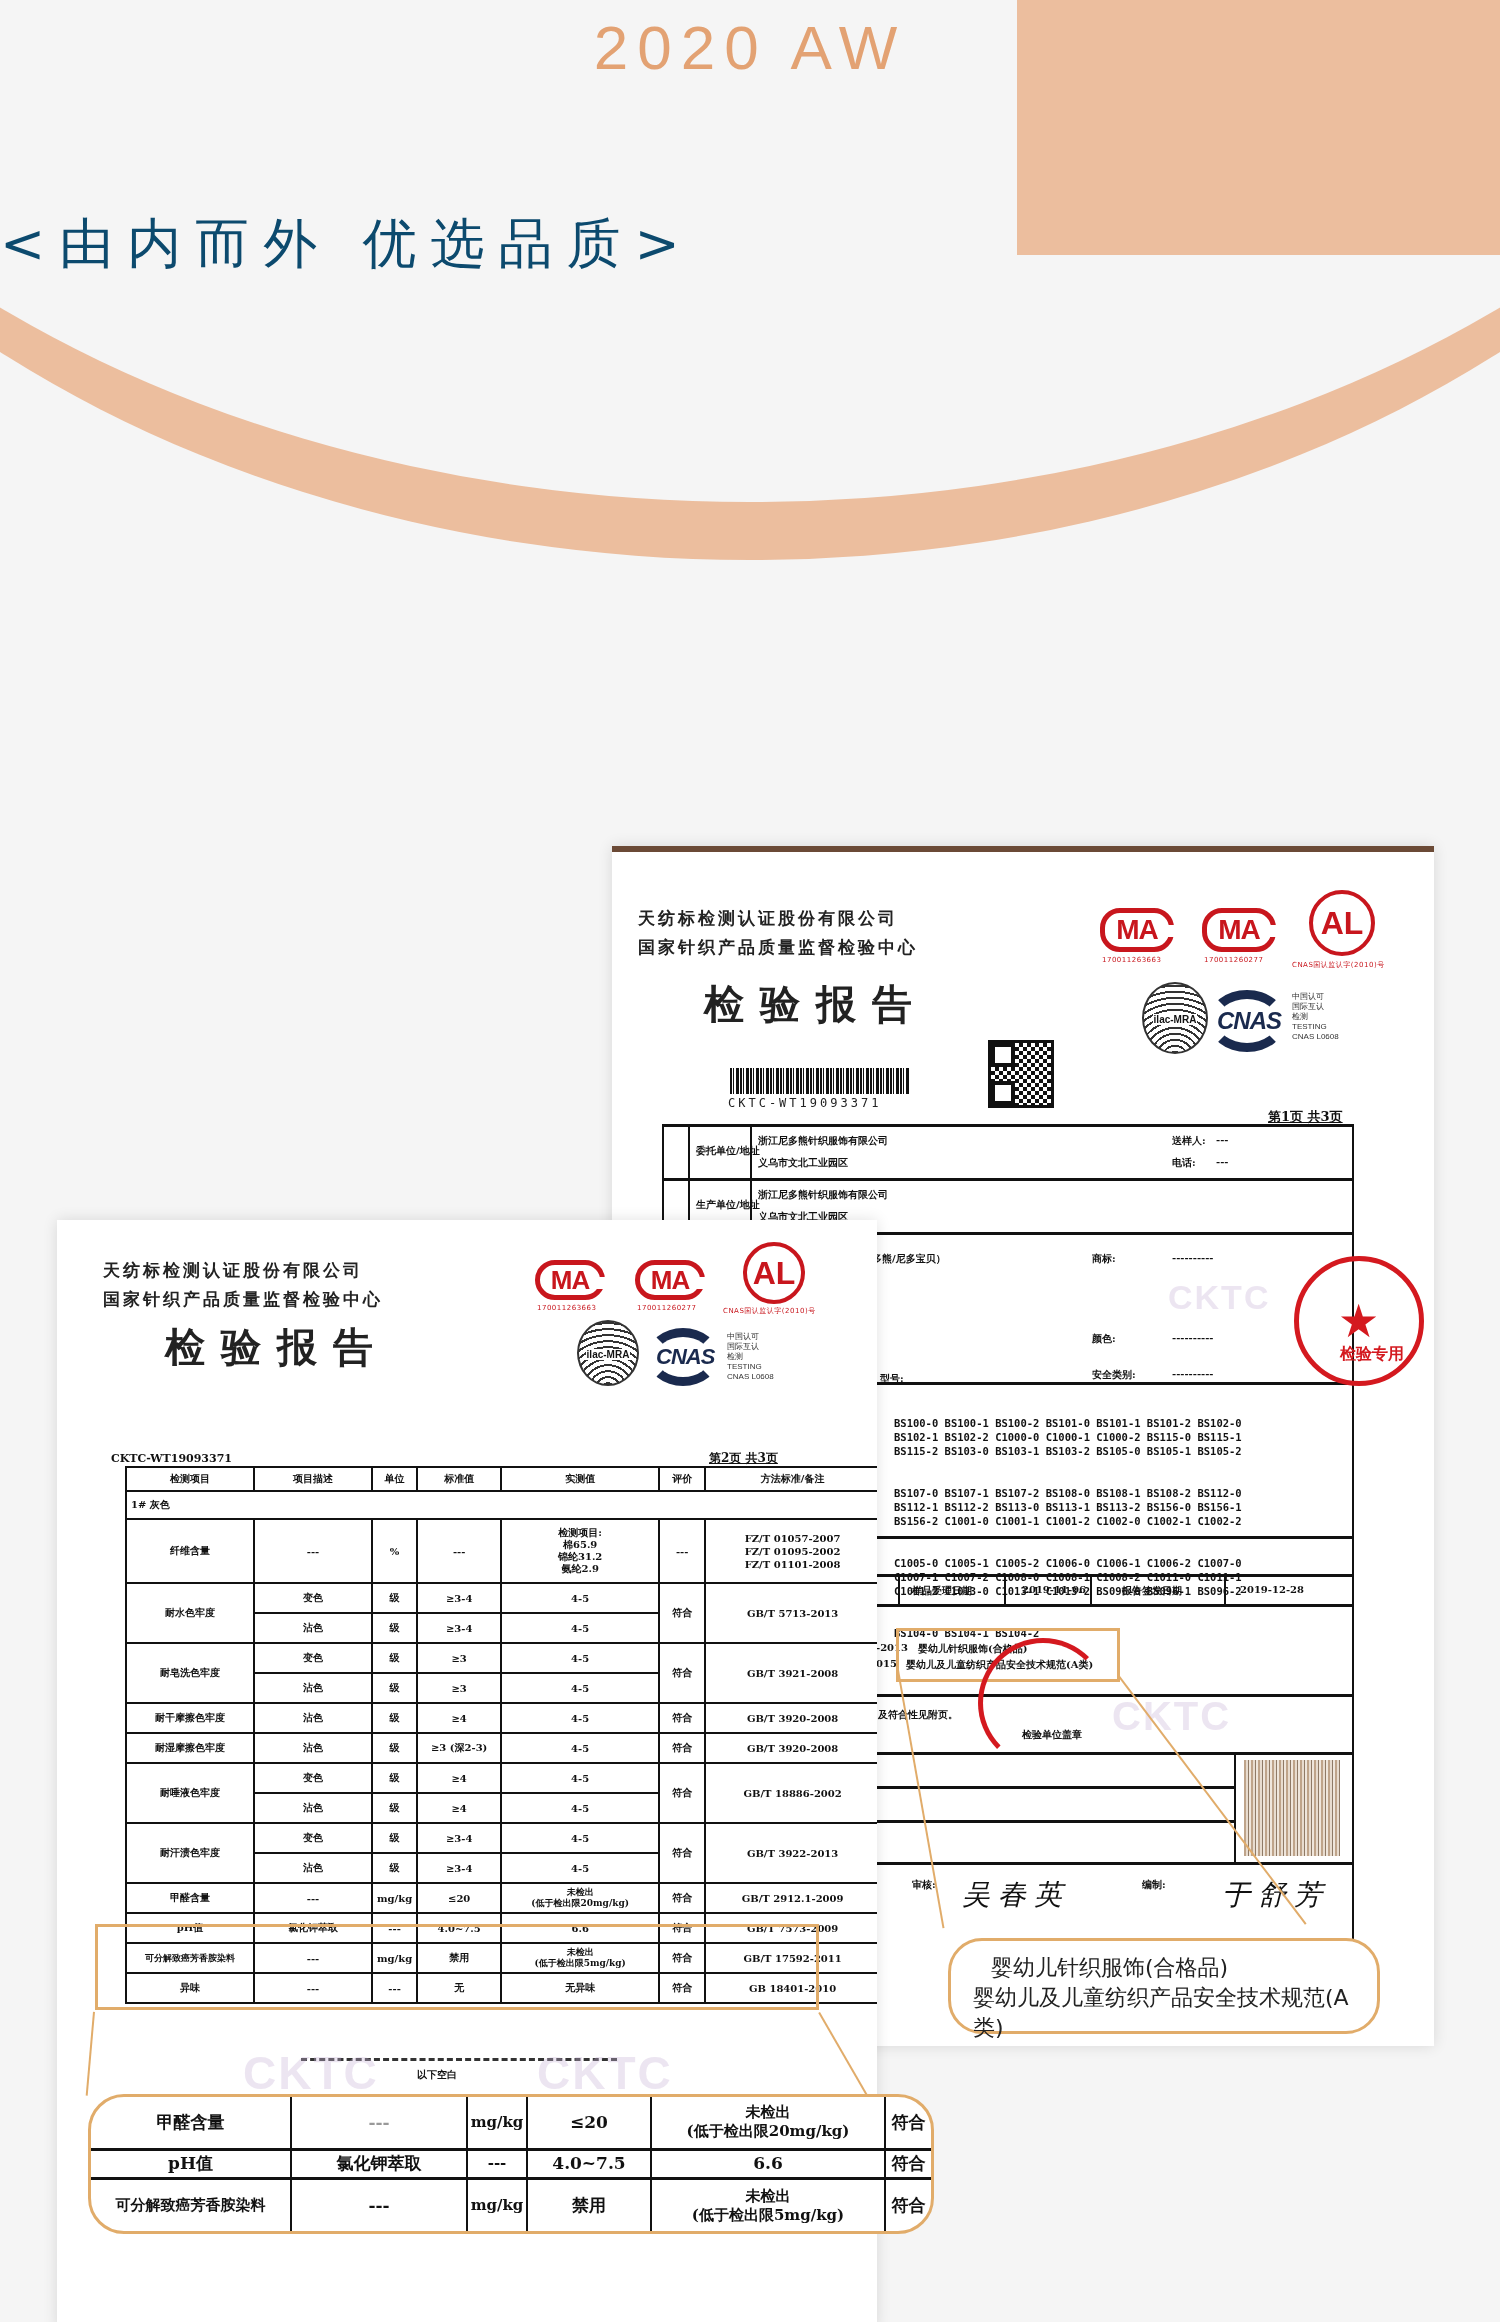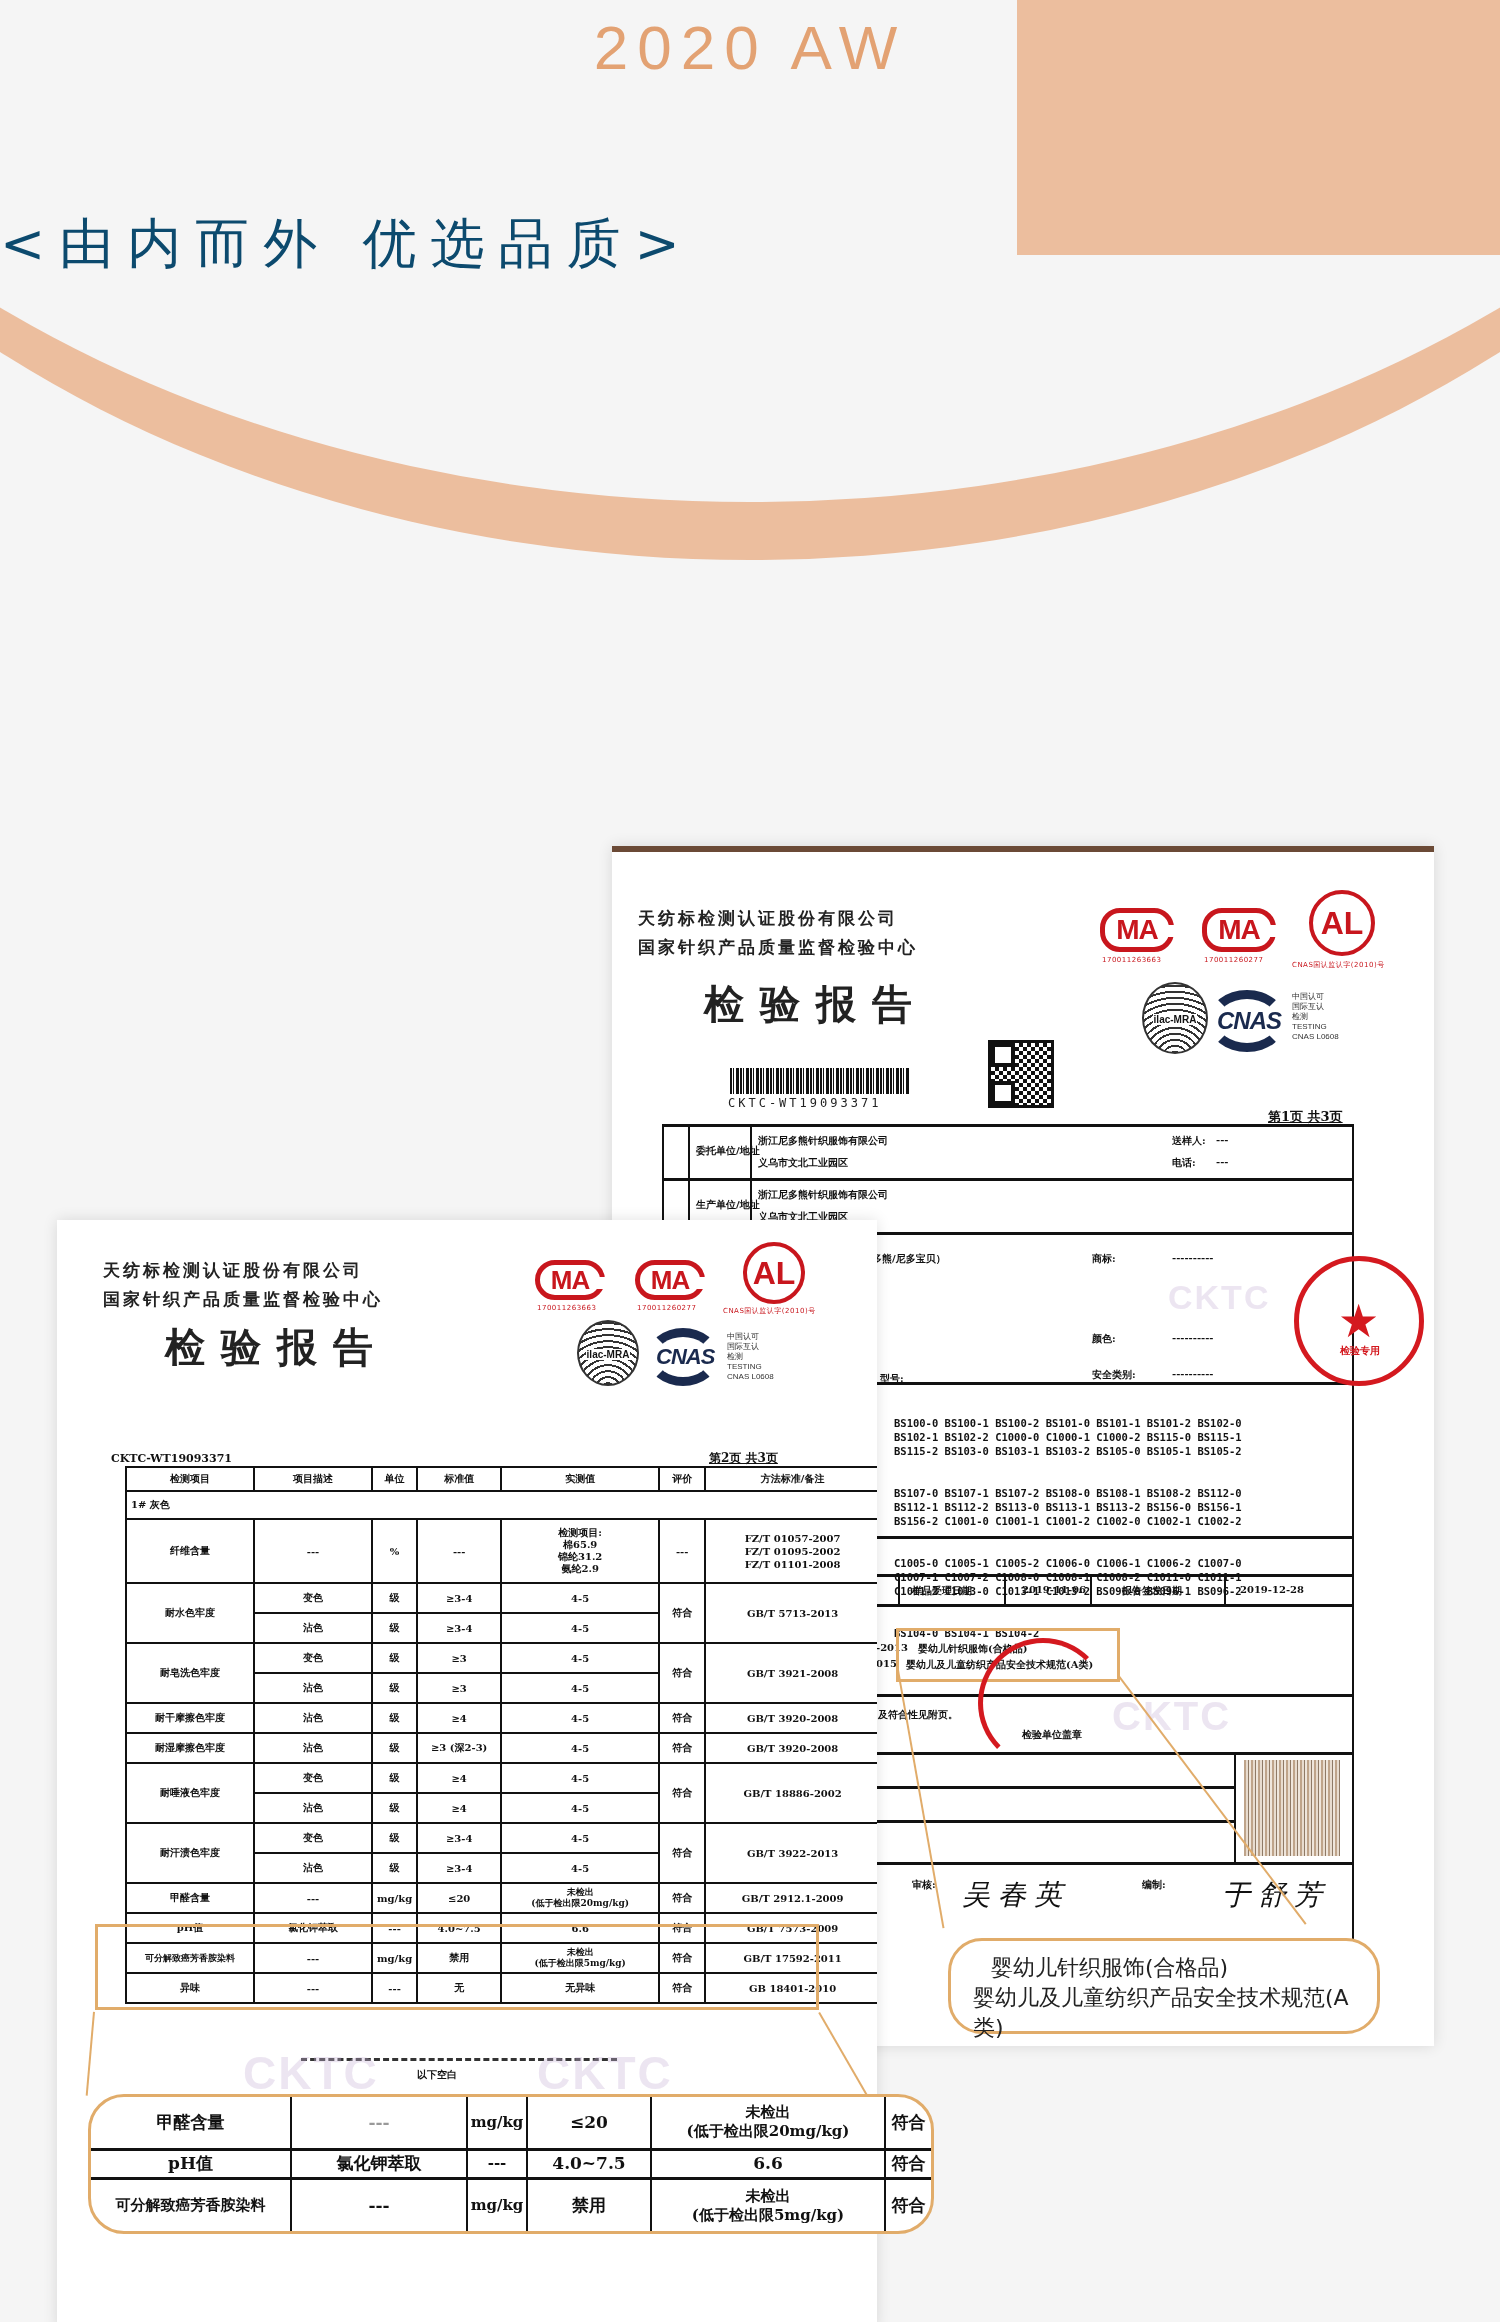--- a/index.html
+++ b/index.html
@@ -49,21 +49,21 @@
   table.rt { position: absolute; border-collapse: collapse; font-family: "DejaVu Serif", serif; font-weight: bold; font-size: 10px; color: #111; }
   table.rt td, table.rt th { border: 2px solid #111; padding: 0 4px; text-align: center; font-weight: bold; }
   .info-row { position: absolute; font-family: "DejaVu Serif", serif; font-weight: bold; font-size: 10px; color: #111; white-space: nowrap; }
   .hline { position: absolute; height: 3px; background: #111; }
   .vline { position: absolute; width: 2px; background: #111; }
   .models { position: absolute; font-family: "DejaVu Sans Mono", monospace; font-weight: bold; font-size: 10.5px; line-height: 14px; color: #111; white-space: pre; }
 
   .watermark { position: absolute; font-family: "Liberation Sans", sans-serif; font-weight: bold; color: rgba(200,180,215,0.35); letter-spacing: 2px; }
   .stamp { position: absolute; border: 5px solid #d4191f; border-radius: 50%; color: #d4191f; }
   .stamp-star { position: absolute; color: #d4191f; font-size: 46px; line-height: 46px; }
-  .stamp-text { position: absolute; color: #d4191f; font-family: Liberation Sans, sans-serif; font-weight: bold; font-size: 10px; white-space: nowrap; }
+  .stamp-text { position: absolute; color: #d4191f; font-family: Liberation Sans, sans-serif; font-weight: bold; font-size: 16px; white-space: nowrap; }
 
   .hl-box { position: absolute; border: 3px solid #e1ac6a; }
   .callout-line { position: absolute; height: 2px; background: #e1ac6a; transform-origin: 0 0; }
   .callout-bubble { position: absolute; border: 3px solid #e1ac6a; border-radius: 34px; background: #fff;
     font-family: "DejaVu Sans", sans-serif; font-size: 22px; line-height: 30px; color: #222; padding: 12px 0 0 22px; }
 
   .sig { position: absolute; font-family: "DejaVu Serif", serif; font-size: 28px; font-style: italic; color: #111; letter-spacing: 8px; }
   .sig-label { position: absolute; font-family: "DejaVu Serif", serif; font-weight: bold; font-size: 10px; color: #111; }
   .photo-stamp { position: absolute; width: 96px; height: 96px;
     background: repeating-linear-gradient(90deg, #bfa48a 0 2px, #e8dccf 2px 4px, #8f7a66 4px 5px, #efe6dc 5px 7px); }

